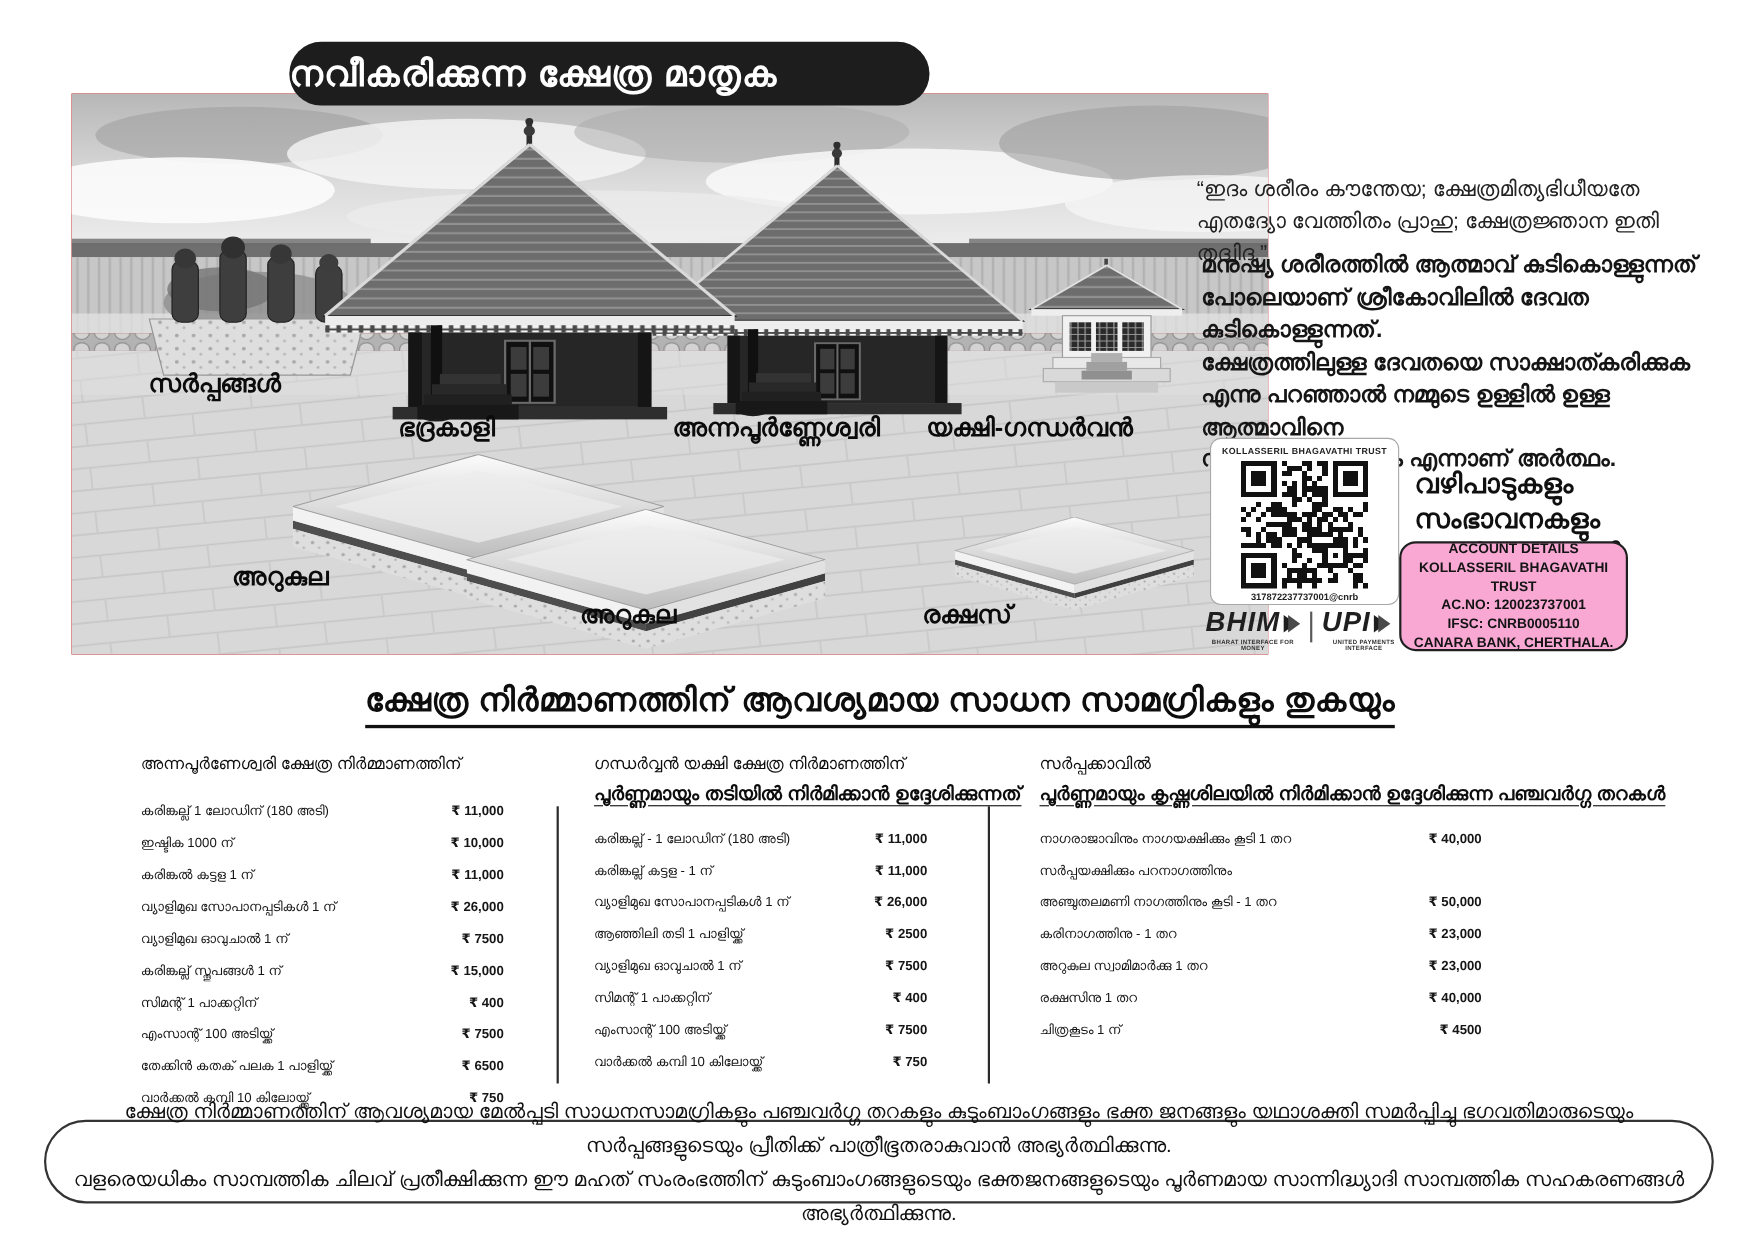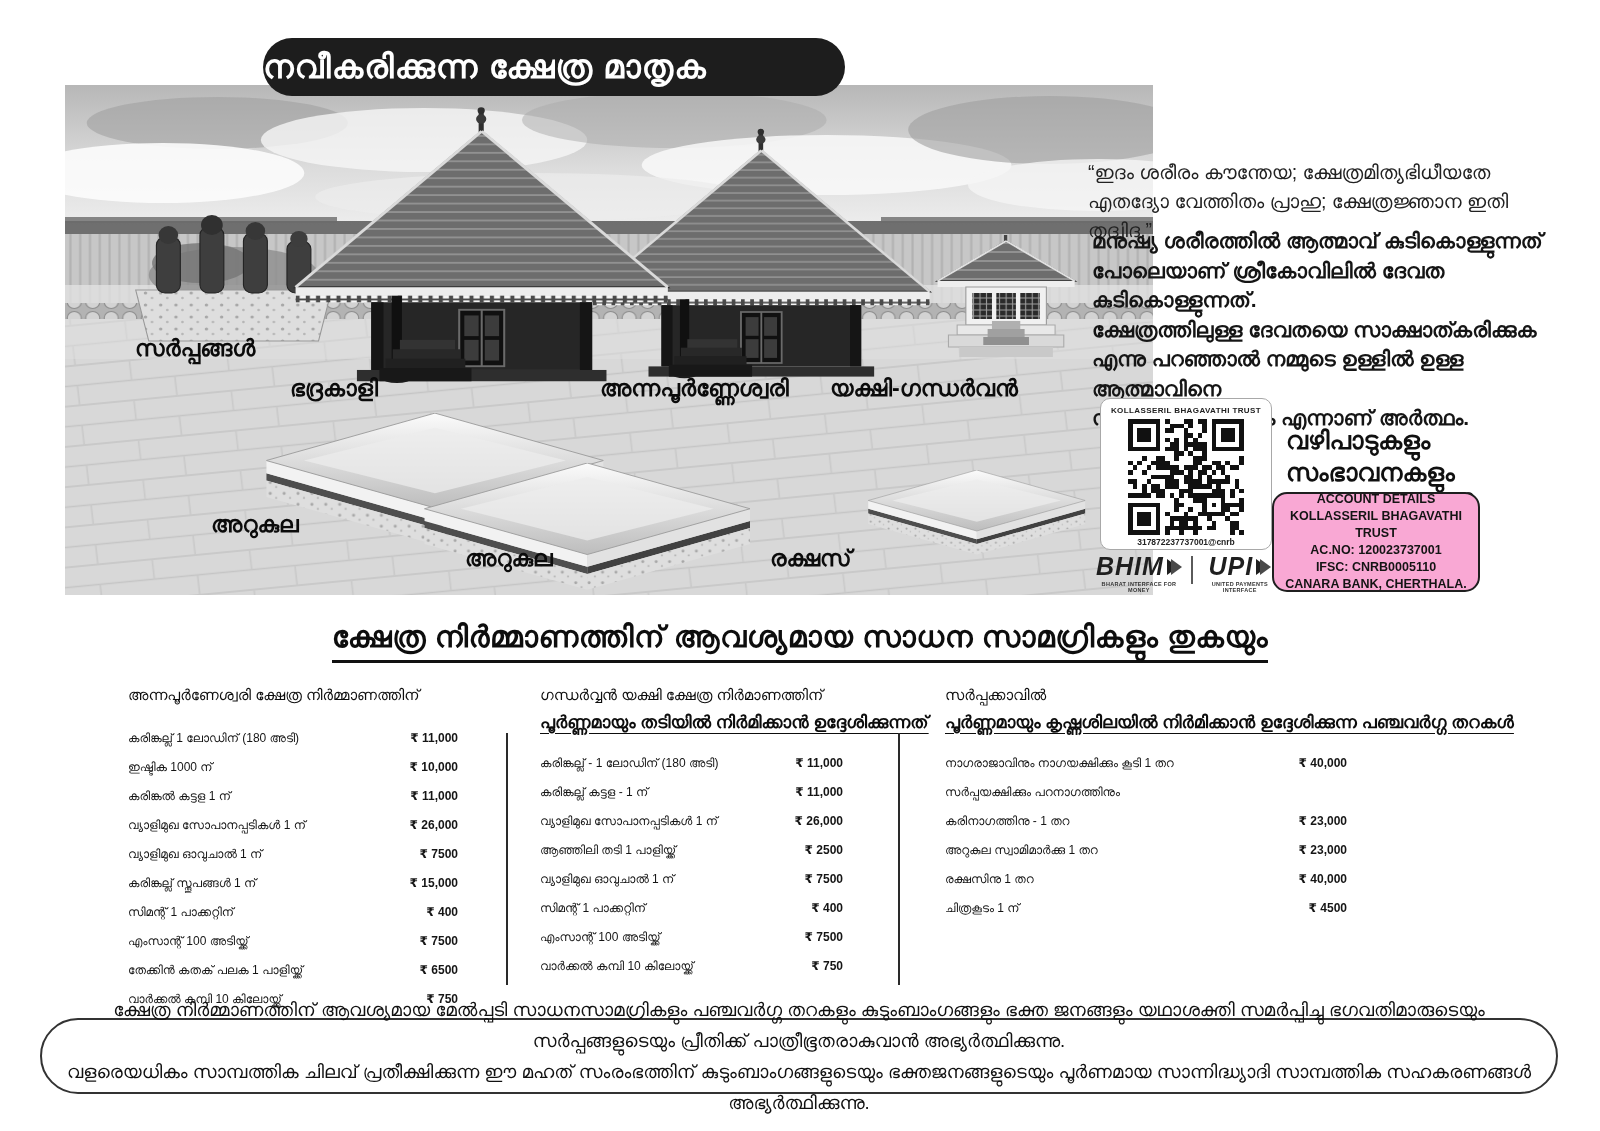--- a/index.html
+++ b/index.html
@@ -8,39 +8,39 @@
 
   
   .title-banner{position:absolute;left:263px;top:38px;width:582px;height:58px;background:#1d1d1d;
                 border-radius:29px;display:flex;align-items:center;justify-content:flex-start;z-index:5;
                 color:#fff;font-size:33px;font-weight:bold;letter-spacing:1px;}
 
   
   .photo{position:absolute;left:65px;top:85px;width:1088px;height:510px;background:#b91c1c;overflow:hidden;}
   .photo svg.scene{position:absolute;inset:0;width:100%;height:100%;}
   .photo-label{position:absolute;font-weight:bold;font-size:23px;color:#0b0b0b;z-index:4;}
-  .lbl-center{text-align:left;}
+  .lbl-center{text-align:right;}
 
   
   .quote{position:absolute;left:1088px;top:158px;width:486px;font-size:19.5px;line-height:29px;
          white-space:pre-line;color:#222;}
   .paragraph{position:absolute;left:1092px;top:226px;width:476px;font-size:21px;font-weight:bold;
              line-height:29.5px;white-space:pre-line;color:#151515;}
 
   .qr-card{position:absolute;left:1100px;top:398px;width:172px;height:152px;background:#fff;
            border:1px solid #a8a8a8;border-radius:10px;display:flex;flex-direction:column;
            align-items:center;padding-top:7px;box-sizing:border-box;}
   .qr-title{font-size:8px;font-weight:bold;letter-spacing:.4px;color:#222;}
   .qr-svg{width:116px;height:116px;margin:4px 0 2px;}
   .qr-upi{font-size:8.5px;font-weight:bold;color:#222;}
 
   .pay-logos{position:absolute;left:1096px;top:554px;width:182px;display:flex;align-items:flex-start;
              justify-content:center;gap:9px;}
   .pay-logo{text-align:center;}
-  .pay-word{display:flex;align-items:center;justify-content:center;font-size:25px;line-height:25px;
+  .pay-word{display:flex;align-items:center;font-size:25px;line-height:25px;
             font-weight:900;font-style:italic;letter-spacing:1px;color:#1f1f1f;}
   .chev{width:0;height:0;border-top:8px solid transparent;border-bottom:8px solid transparent;
         border-left:11px solid #1f1f1f;display:inline-block;margin-left:3px;}
   .chev2{margin-left:-7px;border-left-color:#4a4a4a;}
   .pay-tagline{font-size:5.5px;font-weight:bold;letter-spacing:.3px;color:#333;margin-top:2px;}
   .pay-divider{width:2px;height:28px;background:#5a5a5a;margin-top:2px;}
 
   .online-heading{position:absolute;left:1286px;top:424px;width:280px;font-size:25px;font-weight:bold;
                   line-height:32px;white-space:pre-line;color:#101010;}
 
@@ -615,20 +615,24 @@
     <div class="price-items">
         <div class="price-row">
           <span class="price-label">നാഗരാജാവിനും നാഗയക്ഷിക്കും കൂടി 1 തറ</span>
           <span class="price-value">₹ 40,000</span>
         </div>
         <div class="price-row">
           <span class="price-label">സർപ്പയക്ഷിക്കും പറനാഗത്തിനും</span>
           <span class="price-value"></span>
         </div>
         <div class="price-row">
+          <span class="price-label">അഞ്ചുതലമണി നാഗത്തിനും കൂടി - 1 തറ</span>
+          <span class="price-value">₹ 50,000</span>
+        </div>
+        <div class="price-row">
           <span class="price-label">കരിനാഗത്തിനു - 1 തറ</span>
           <span class="price-value">₹ 23,000</span>
         </div>
         <div class="price-row">
           <span class="price-label">അറുകുല സ്വാമിമാർക്കു 1 തറ</span>
           <span class="price-value">₹ 23,000</span>
         </div>
         <div class="price-row">
           <span class="price-label">രക്ഷസിനു 1 തറ</span>
           <span class="price-value">₹ 40,000</span>

